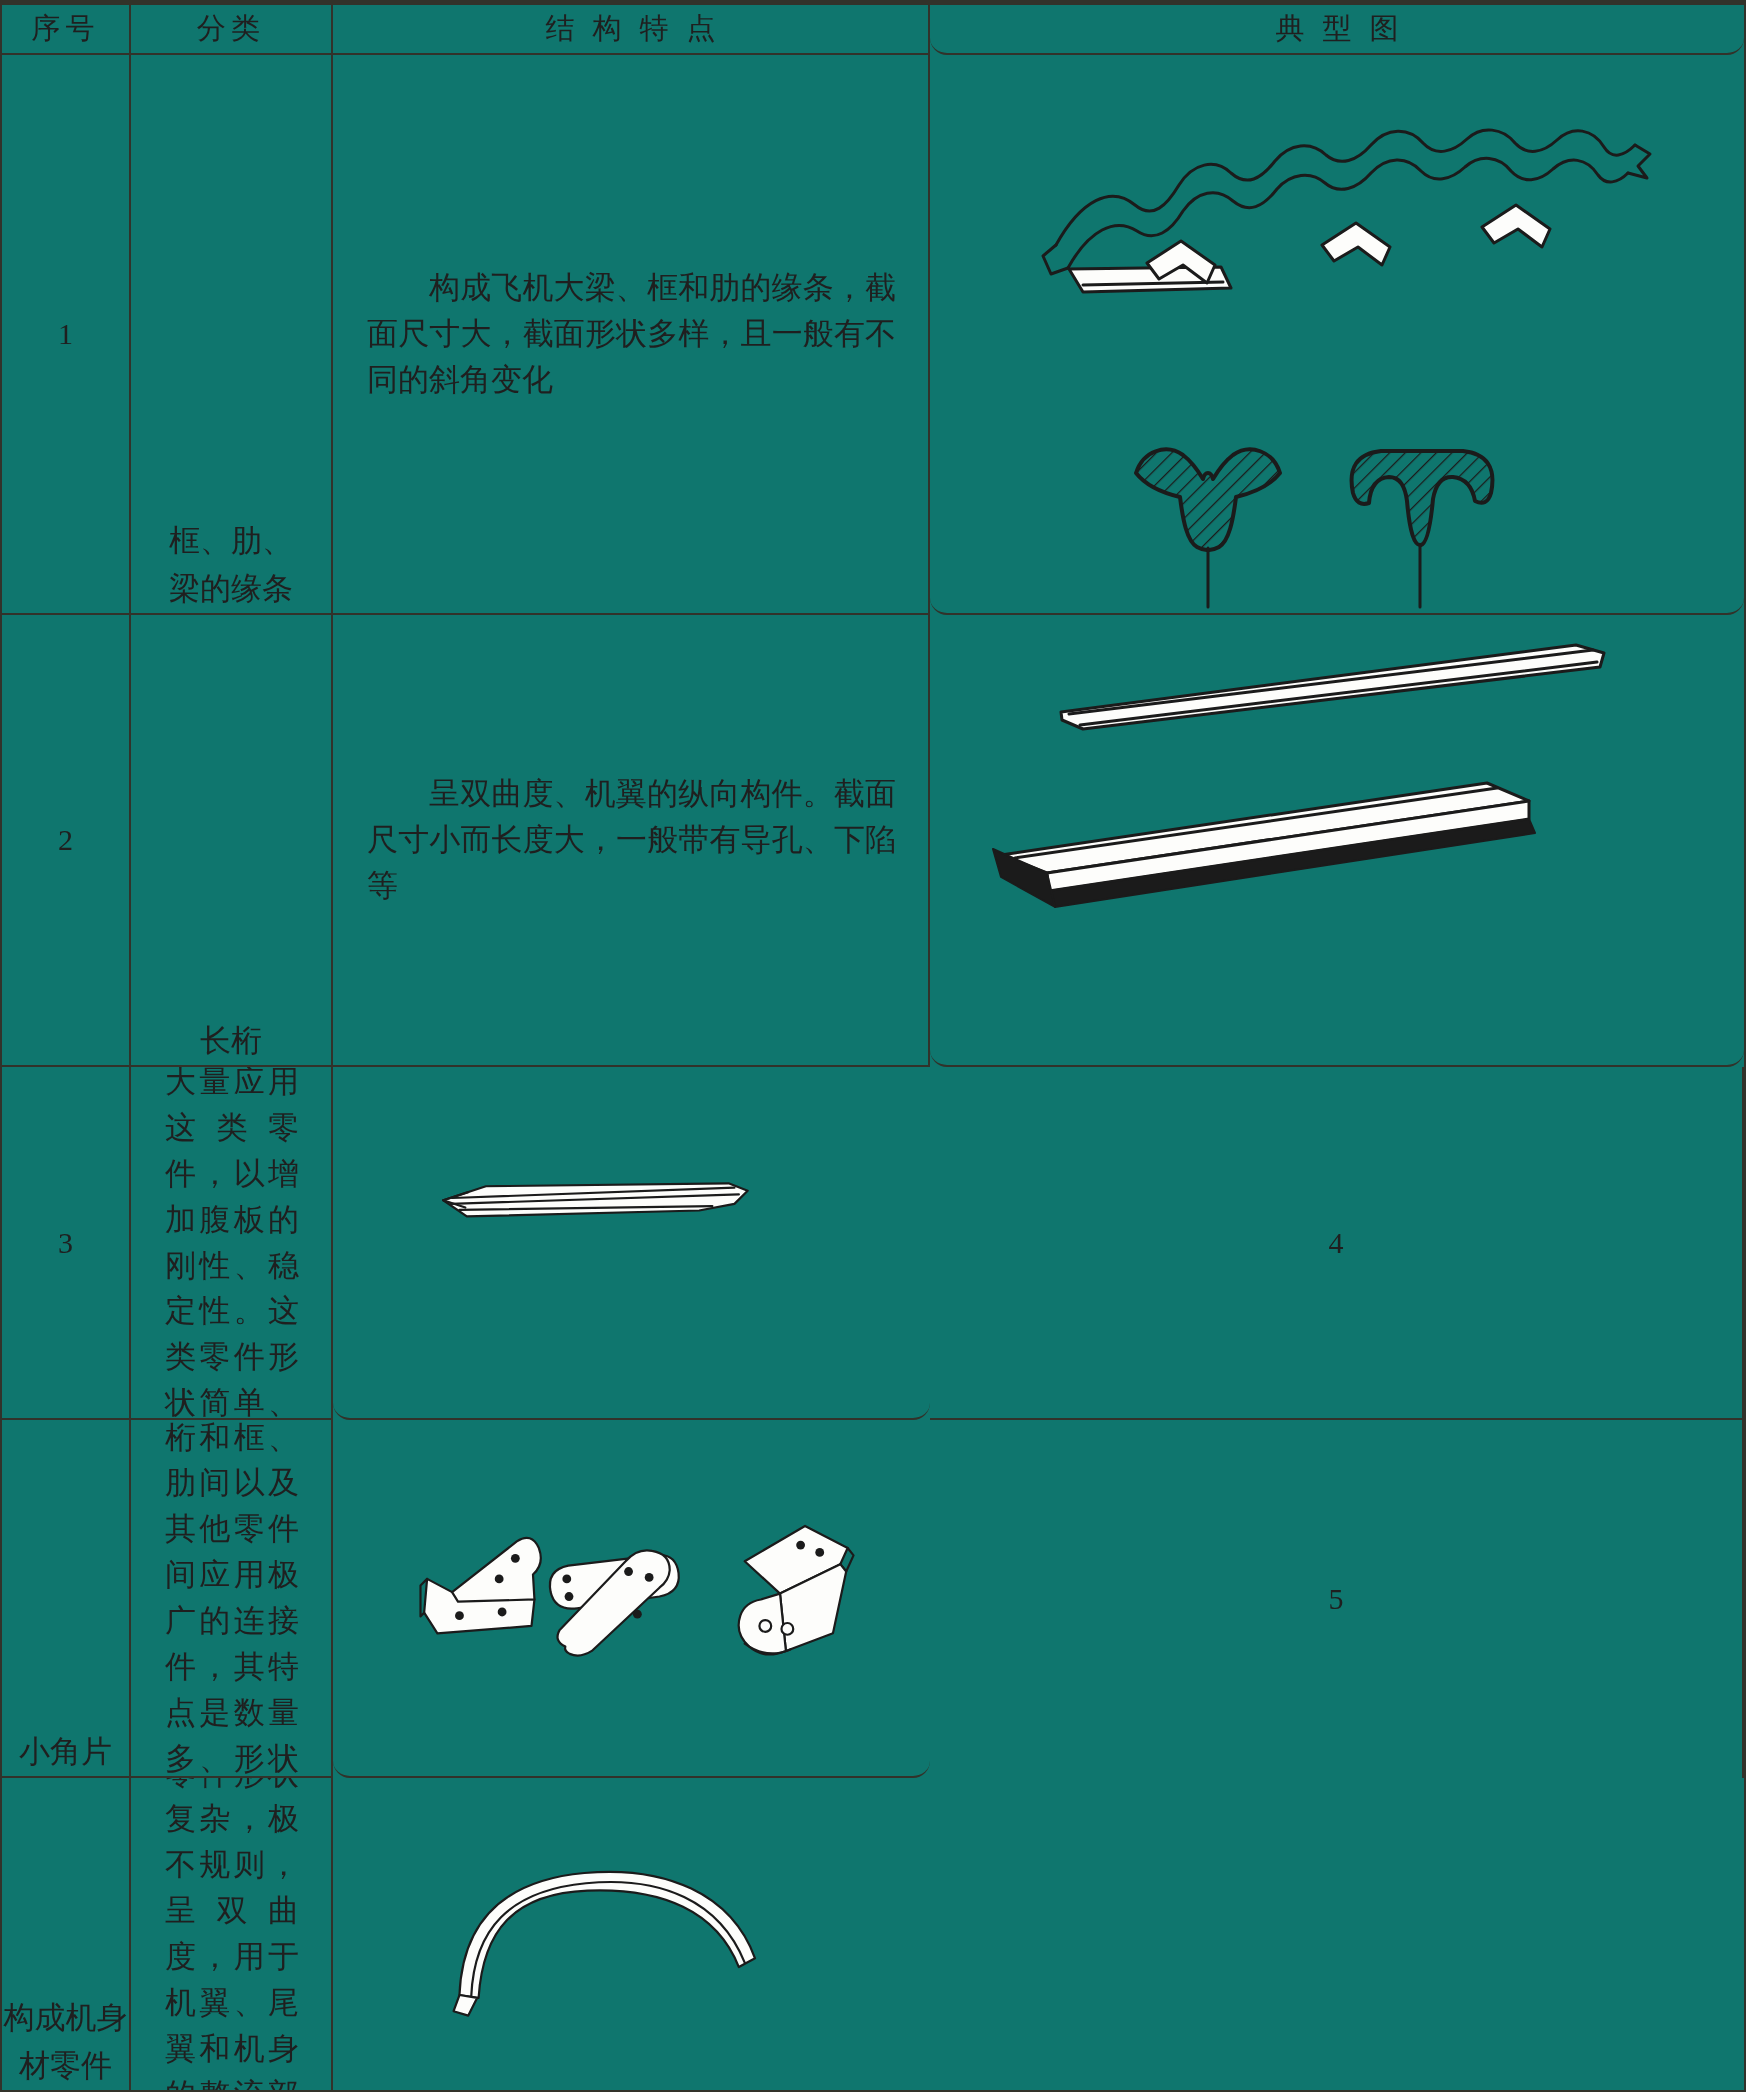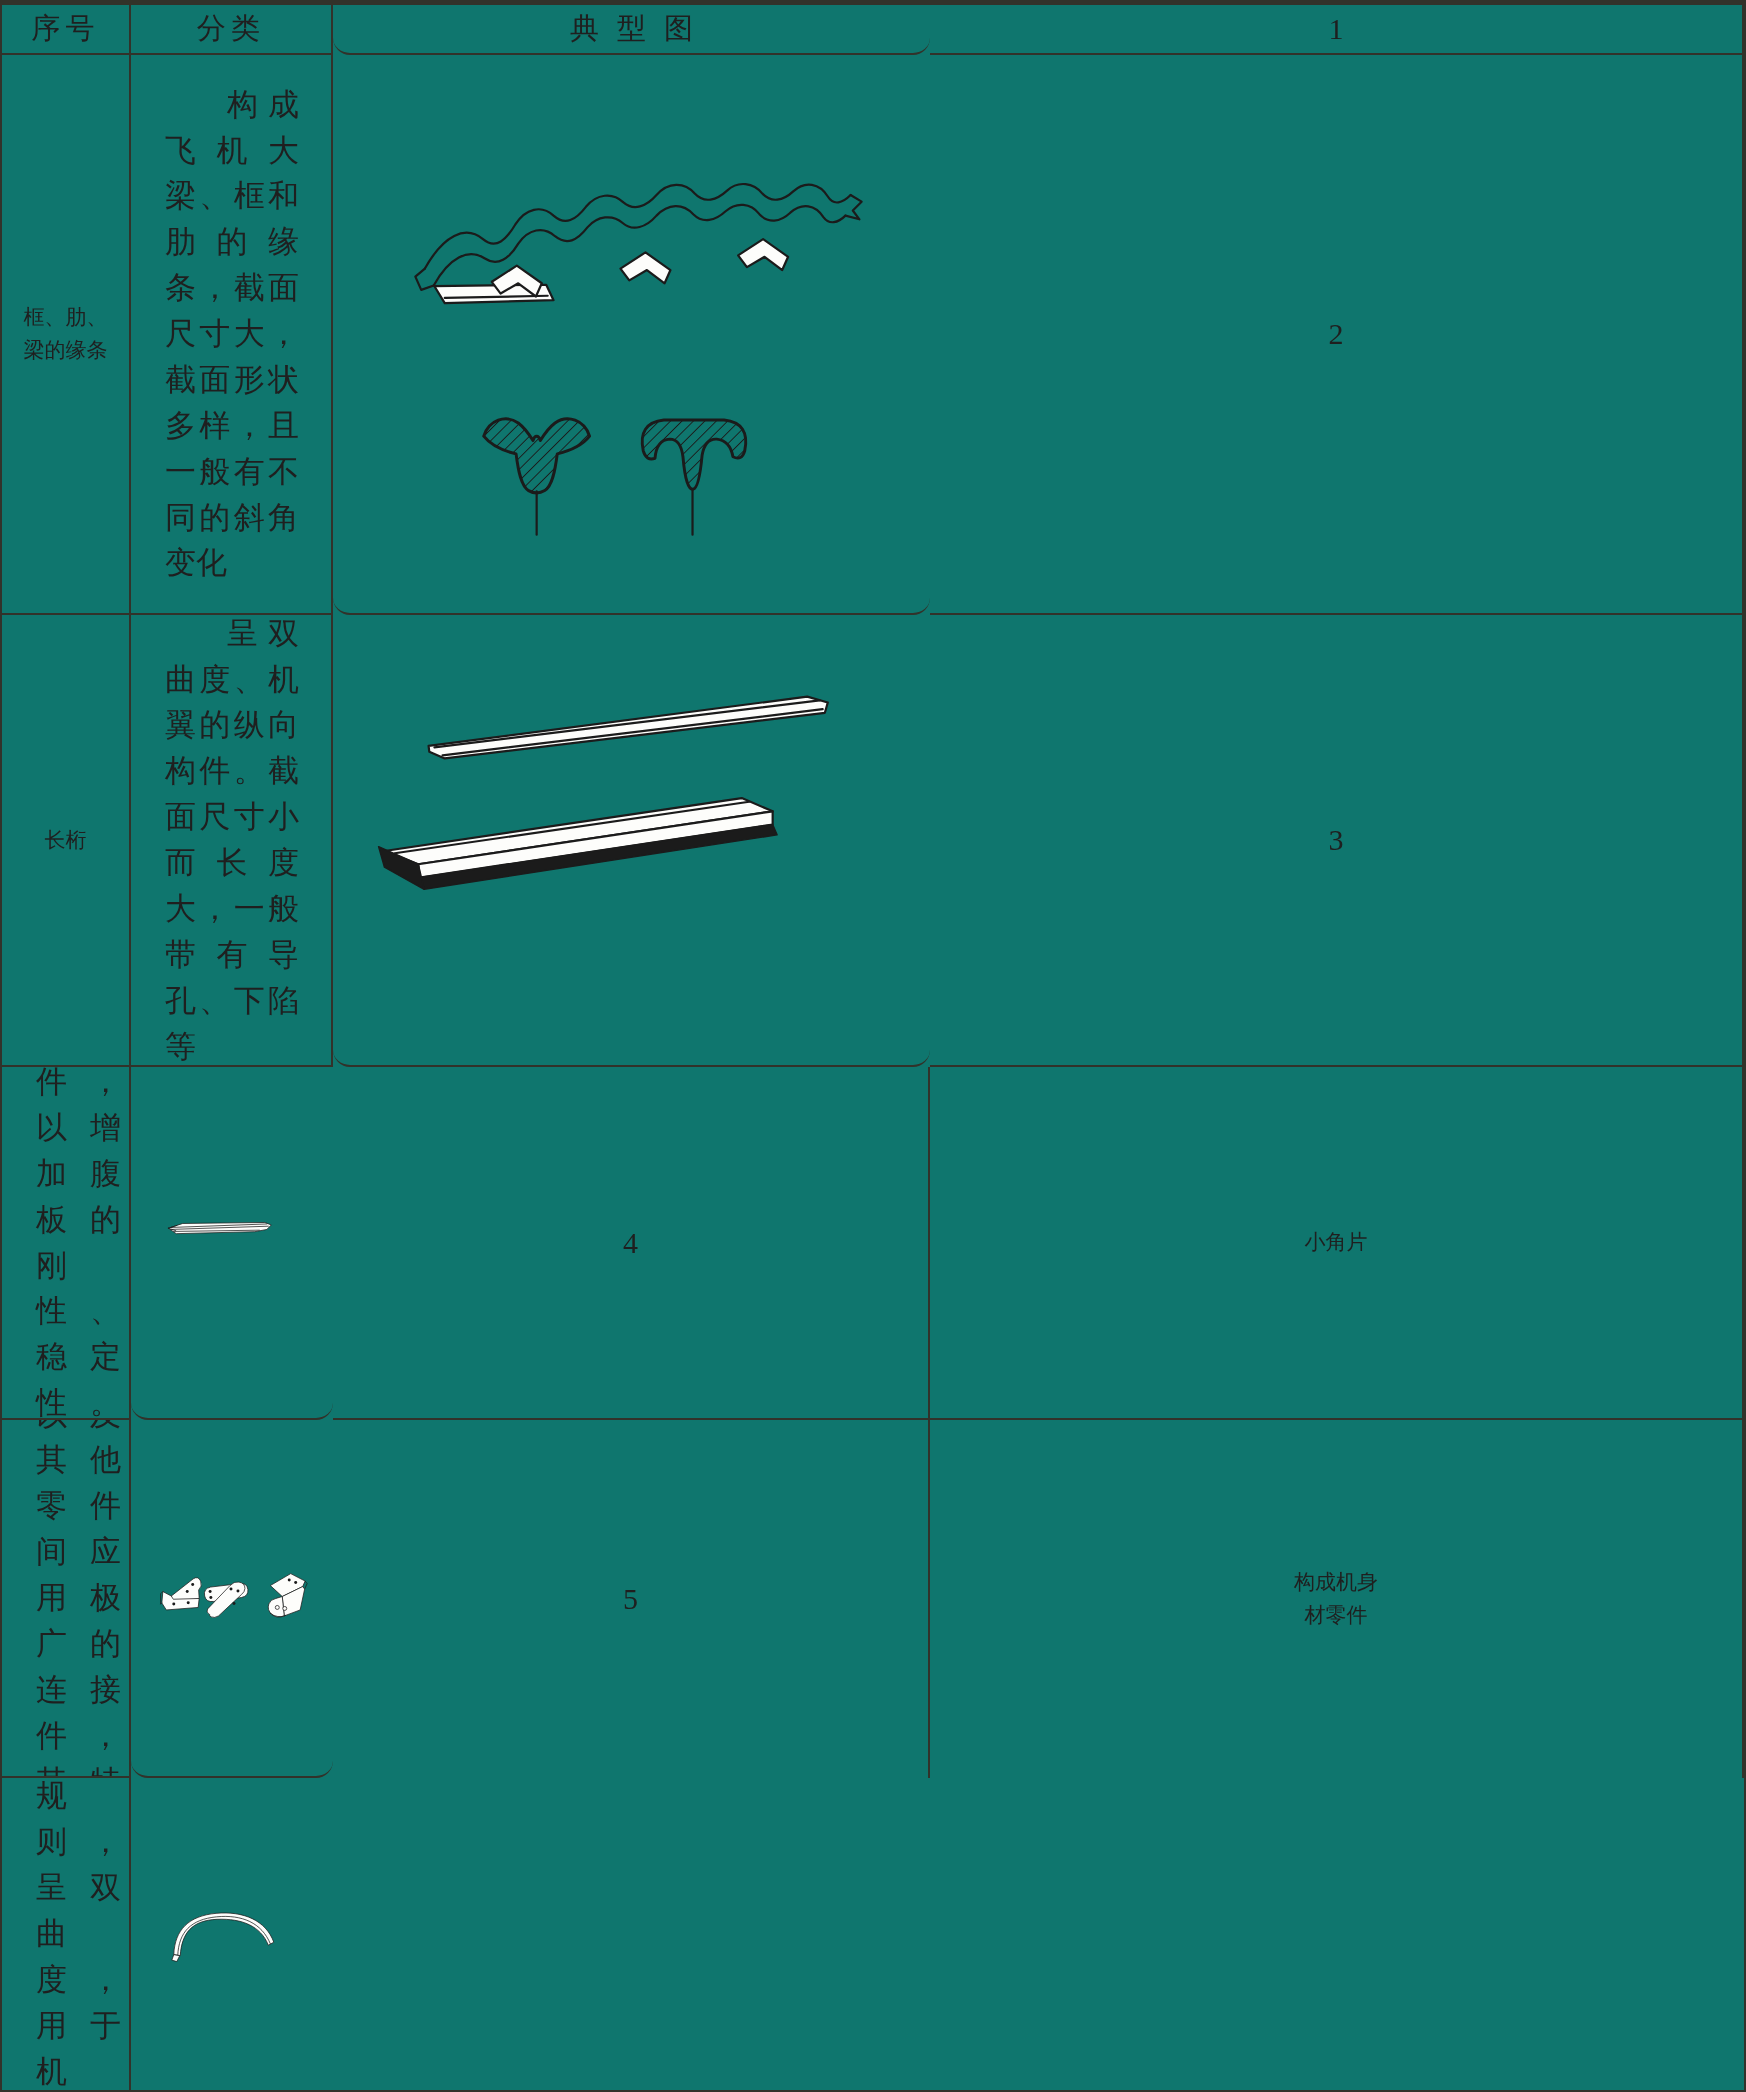--- a/index.html
+++ b/index.html
@@ -20,21 +20,21 @@
     border-right:2px solid #32322a;
     border-bottom:2px solid #32322a;
     display:flex;align-items:center;justify-content:center;
     overflow:hidden;
   }
   .c.lastcol{border-right:none;border-radius:17px;}
   .c.lastrow{border-bottom:none;}
   .hcell{font-size:29px;letter-spacing:0.18em;}
   .hcell .sp{letter-spacing:0.62em;margin-right:-0.62em;}
   .numcell{font-size:30px;}
-  .catcell{font-size:21px;line-height:1.55;text-align:center;}
+  .catcell{font-size:31px;line-height:1.55;text-align:center;align-items:flex-end;}
   .desccell{justify-content:flex-start;padding:0 20px 0 22px;}
   .desccell p{
     margin:12px;font-size:31px;line-height:1.48;
     text-align:justify;text-indent:2em;width:100%;
   }
   .figcell{padding:0;}
   .figcell svg{display:block;width:100%;height:100%;}
   .ln{fill:none;stroke:#1b1b1b;stroke-width:3;stroke-linejoin:round;stroke-linecap:round;}
   .lnf{fill:#fdfdfb;stroke:#1b1b1b;stroke-width:3;stroke-linejoin:round;}
   .blk{fill:#1b1b1b;stroke:#1b1b1b;stroke-width:2;stroke-linejoin:round;}
@@ -46,20 +46,23 @@
 <body>
 
 <div class="tbl">
 
   <div class="c hcell">
       <span>序号</span>
     </div>
   <div class="c hcell">
       <span>分类</span>
     </div>
+  <div class="c hcell">
+      <span class="sp">结构特点</span>
+    </div>
   <div class="c hcell lastcol">
       <span class="sp">典型图</span>
     </div>
 
   <div class="c numcell">
       <span>1</span>
     </div>
   <div class="c catcell">
     <div>
       <div>框、肋、</div>

